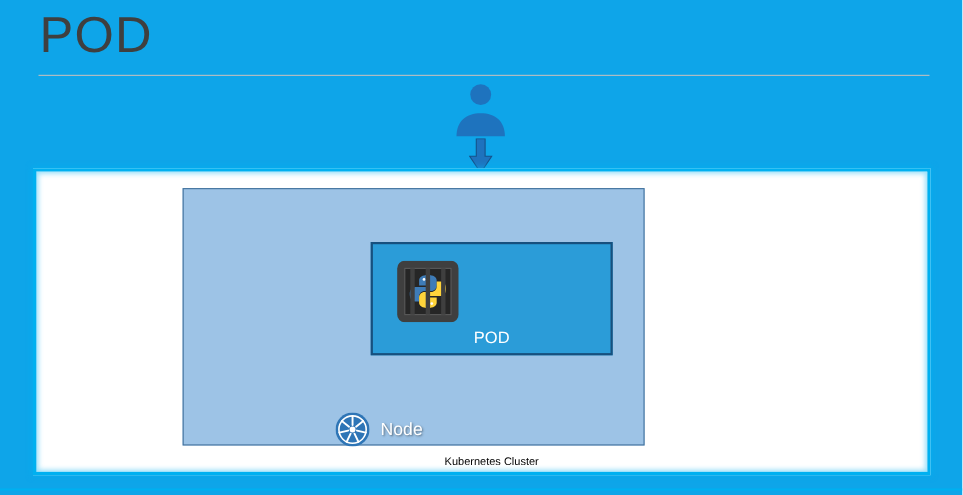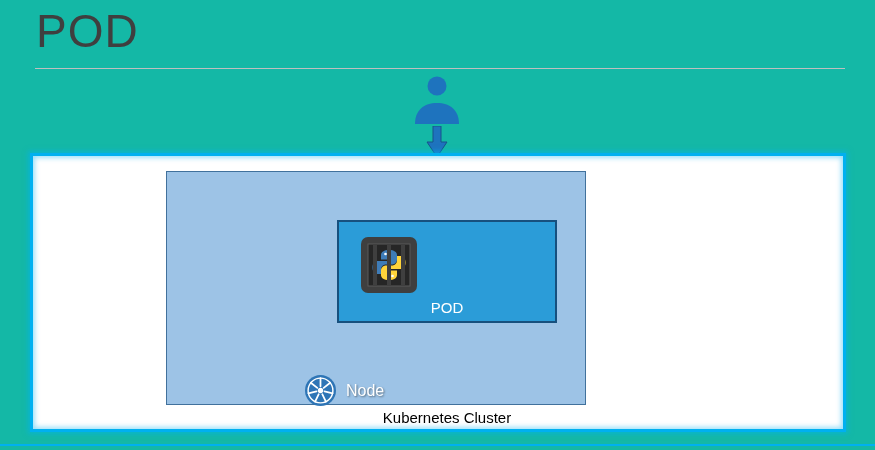--- a/index.html
+++ b/index.html
@@ -1,21 +1,21 @@
 <!DOCTYPE html>
 <html><head>
 <meta charset="utf-8">
 <style>
   * { box-sizing: border-box; margin: 0; padding: 0; }
   html, body { background: #fff; }
   .slide {
     position: relative;
     width: 875px;
     height: 450px;
-    background: #14b8a6;
+    background: #0ea5e9;
     overflow: hidden;
     font-family: "Liberation Sans", sans-serif;
   }
   .title {
     position: absolute;
     left: 36px;
     top: 6px;
     font-size: 46px;
     font-weight: 400;
     color: #3F3F3F;
@@ -101,21 +101,21 @@
     font-weight: normal;
     font-size: 16px;
     text-shadow: 1px 1px 2px rgba(0,0,0,0.45);
   }
   .cluster-label {
     position: absolute;
     left: 0; right: 0;
     bottom: 3px;
     text-align: center;
     color: #000000;
-    font-size: 15px;
+    font-size: 10px;
     margin-left: 18px;
   }
   .bottom-line {
     position: absolute;
     left: 0; right: 0;
     bottom: 4px;
     height: 2px;
     background: #00B0F0;
   }
 </style>

